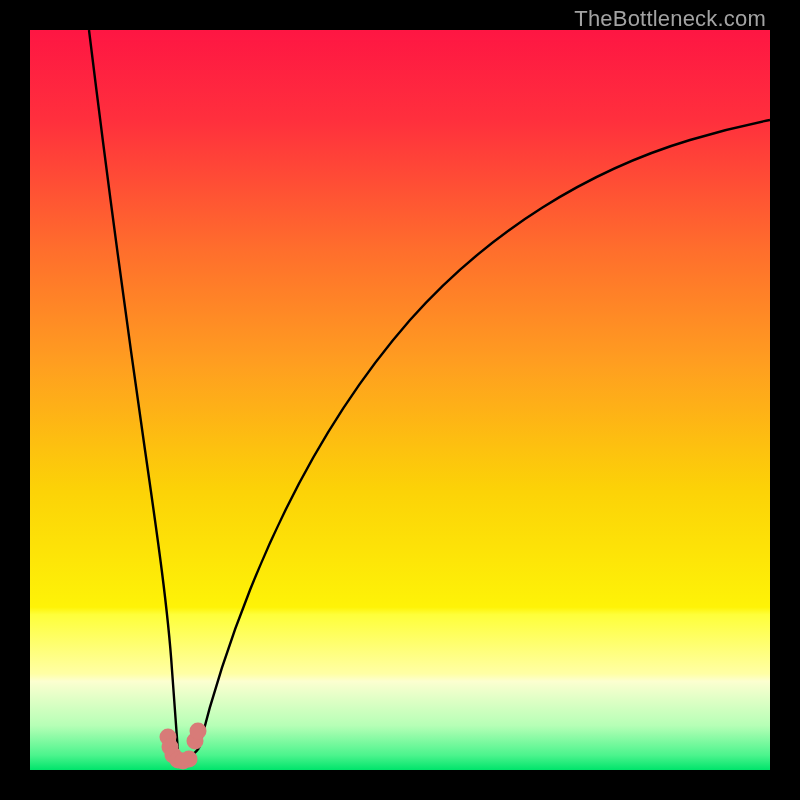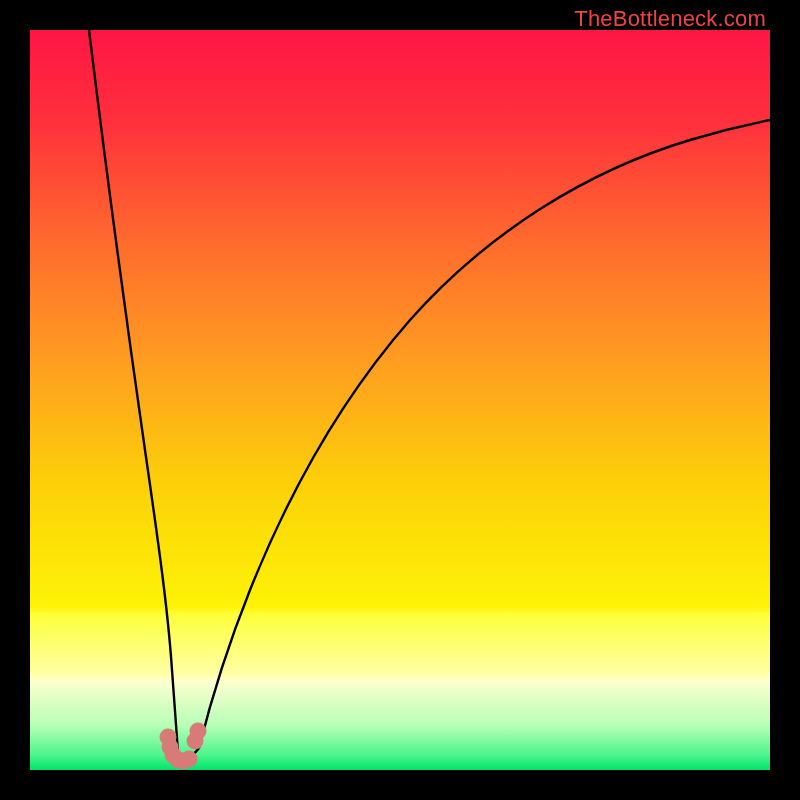--- a/index.html
+++ b/index.html
@@ -24,21 +24,21 @@
     overflow: hidden;
   }
   .gradient {
     position: absolute;
     left: 0; top: 0; right: 0; bottom: 0;
   }
   .watermark {
     position: absolute;
     top: 6px;
     right: 34px;
-    color: #ef4444;
+    color: #a3a3a3;
     font-size: 22px;
     letter-spacing: 0.2px;
     font-weight: 400;
   }
   svg.curve {
     position: absolute;
     left: 0; top: 0;
     width: 740px; height: 740px;
   }
 </style>

